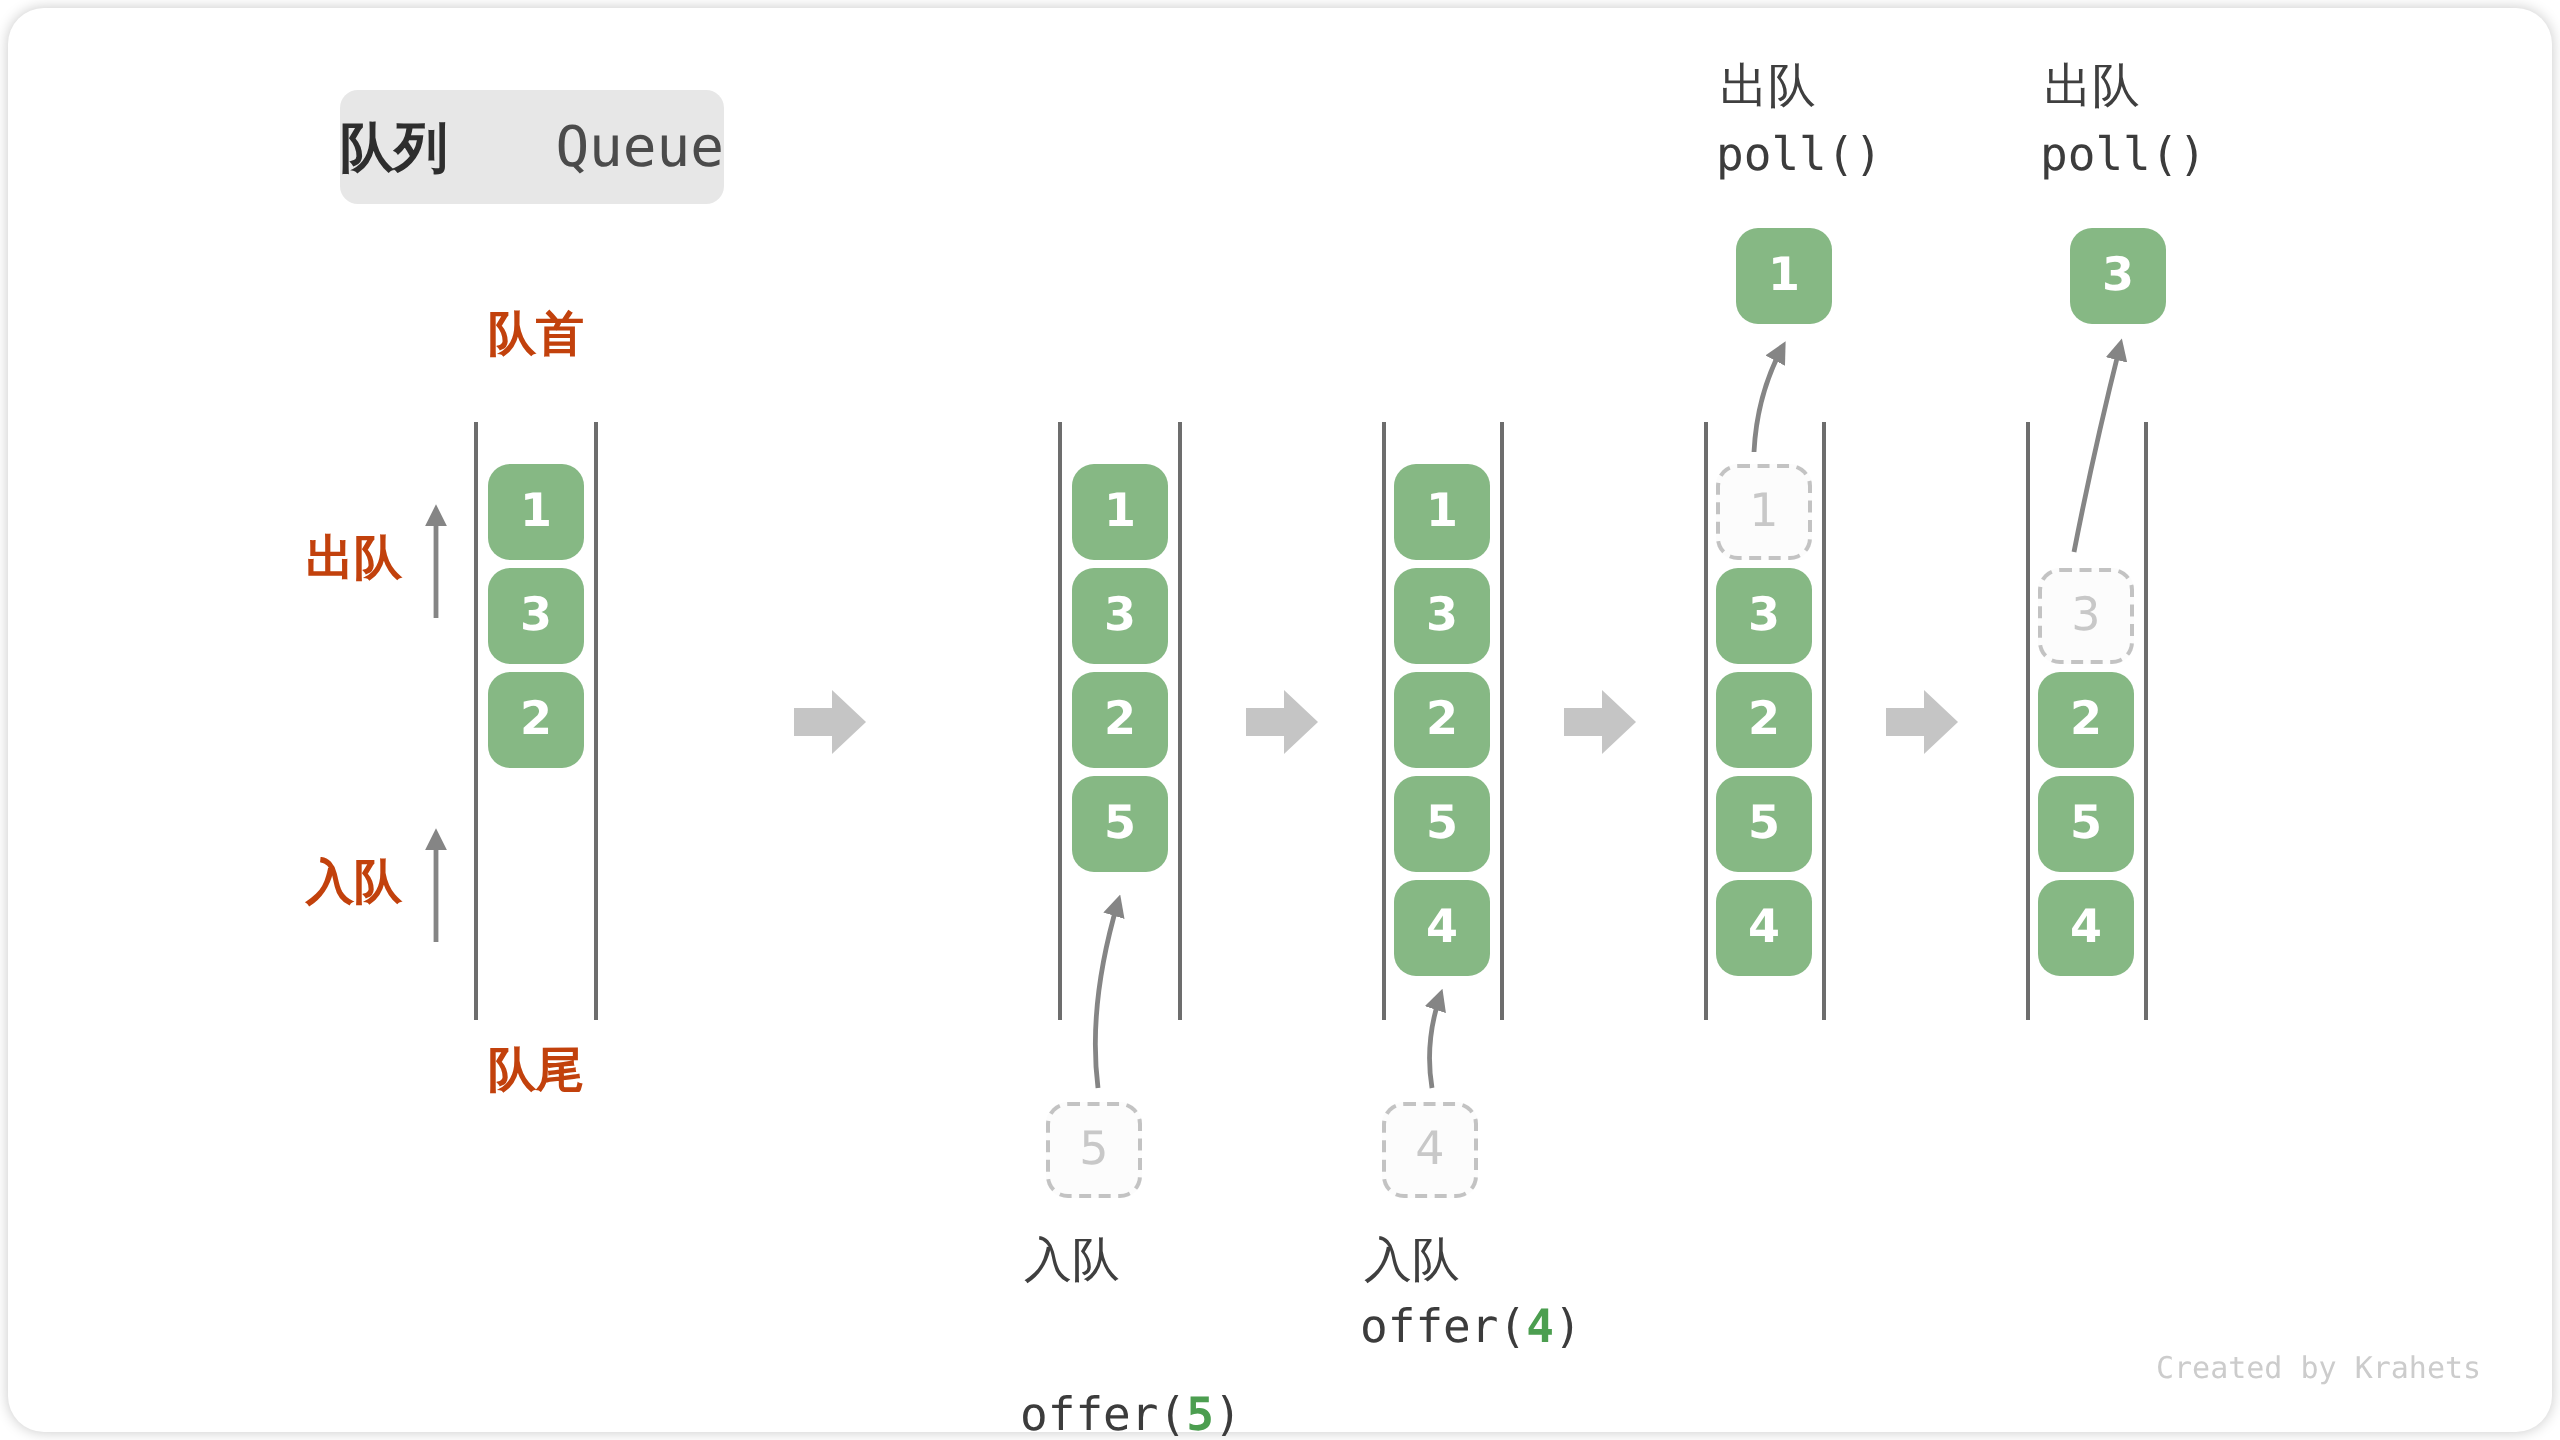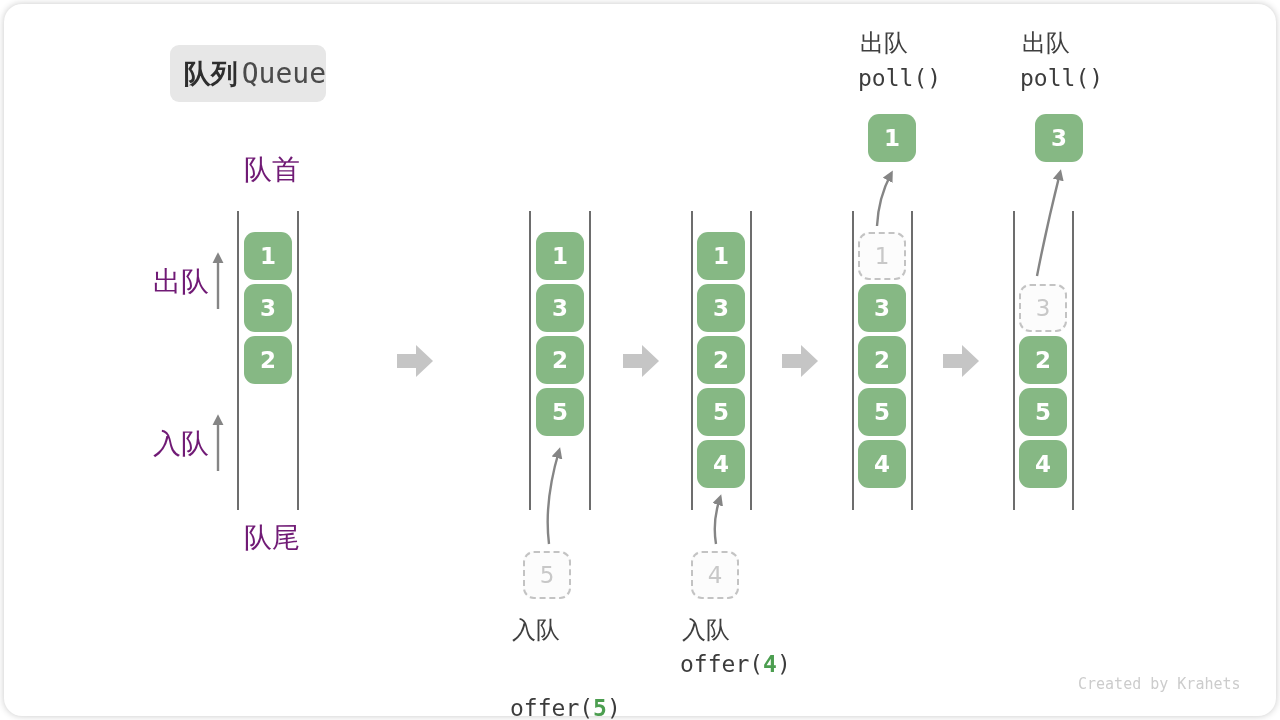--- a/index.html
+++ b/index.html
@@ -1,26 +1,26 @@
 <!DOCTYPE html>
 <html><head>
 <meta charset="utf-8">
 <style>
   html,body{margin:0;padding:0;background:#ffffff;}
   .stage{position:relative;width:1280px;height:720px;font-family:"DejaVu Sans","Liberation Sans",sans-serif;overflow:hidden;}
   .card{position:absolute;left:4px;top:4px;right:4px;bottom:4px;background:#ffffff;border-radius:18px;
         box-shadow:0 0 7px rgba(0,0,0,0.22);}
   .abs{position:absolute;}
   
-  .badge{left:170px;top:45px;width:156px;height:57px;background:#e7e7e7;border-radius:9px;
-         display:flex;align-items:center;justify-content:flex-end;gap:4px;}
+  .badge{left:170px;top:45px;width:192px;height:57px;background:#e7e7e7;border-radius:9px;
+         display:flex;align-items:center;justify-content:space-between;gap:4px;}
   .badge .zh{font-size:27px;font-weight:bold;color:#2e2e2e;}
   .badge .en{font-family:"DejaVu Sans Mono","Liberation Mono",monospace;font-size:28px;color:#4b4b4b;}
   
-  .zh-bold{font-size:28px;font-weight:normal;color:#701a75;line-height:1.15;}
+  .zh-bold{font-size:24px;font-weight:bold;color:#c2410c;line-height:1.15;}
   .zh-plain{font-size:24px;color:#3f3f3f;line-height:1.15;}
   .code{font-family:"DejaVu Sans Mono","Liberation Mono",monospace;font-size:23px;color:#3c3c3c;line-height:1.2;}
   .code .arg{color:#4c9e50;font-weight:bold;}
   .watermark{font-family:"DejaVu Sans Mono","Liberation Mono",monospace;font-size:15px;color:#cccccc;}
   
   .vline{width:2px;top:211px;height:299px;background:#6d6d6d;}
   
   .cell{width:48px;height:48px;border-radius:11px;background:#86b884;color:#ffffff;
         font-size:23px;font-weight:bold;display:flex;align-items:center;justify-content:center;}
   .ghost{width:48px;height:48px;border-radius:11px;background:#fcfcfc;border:2px dashed #c3c3c3;

